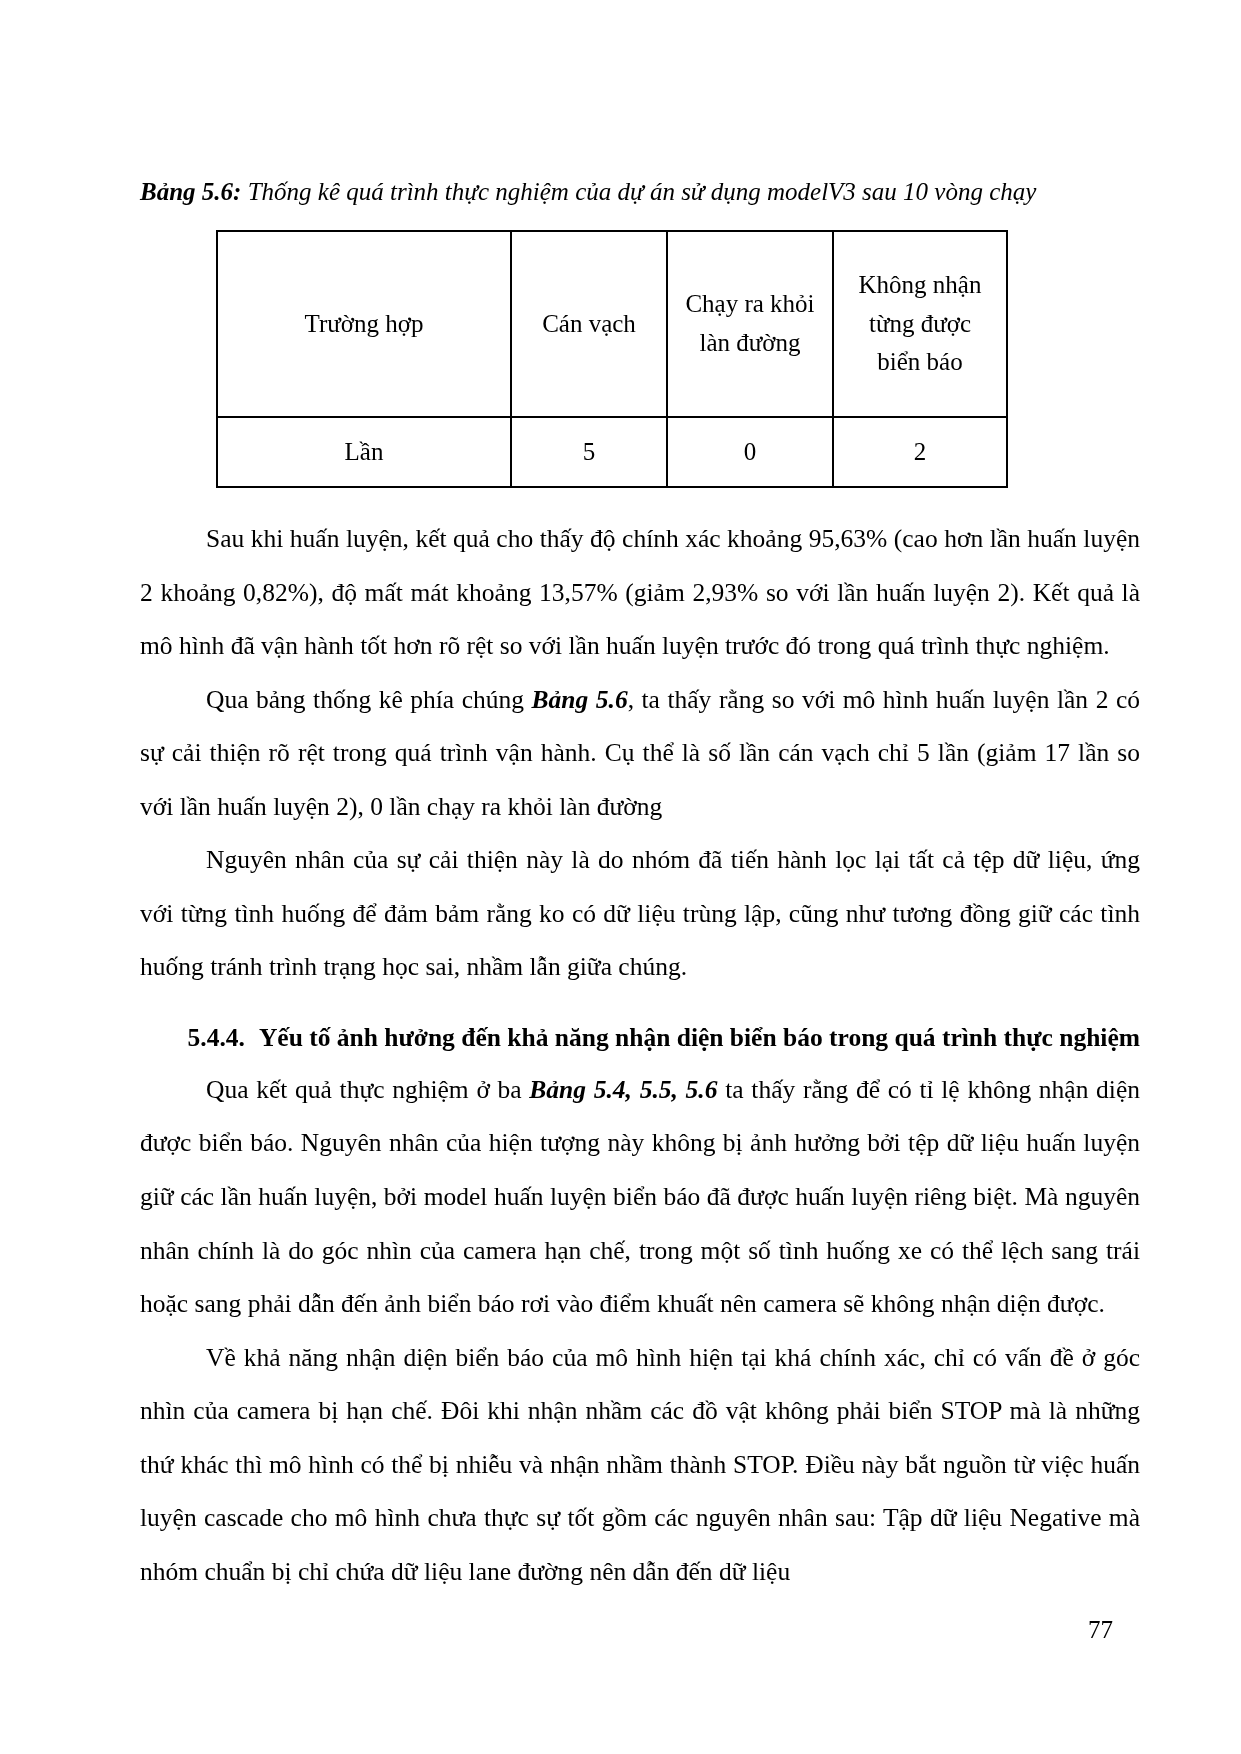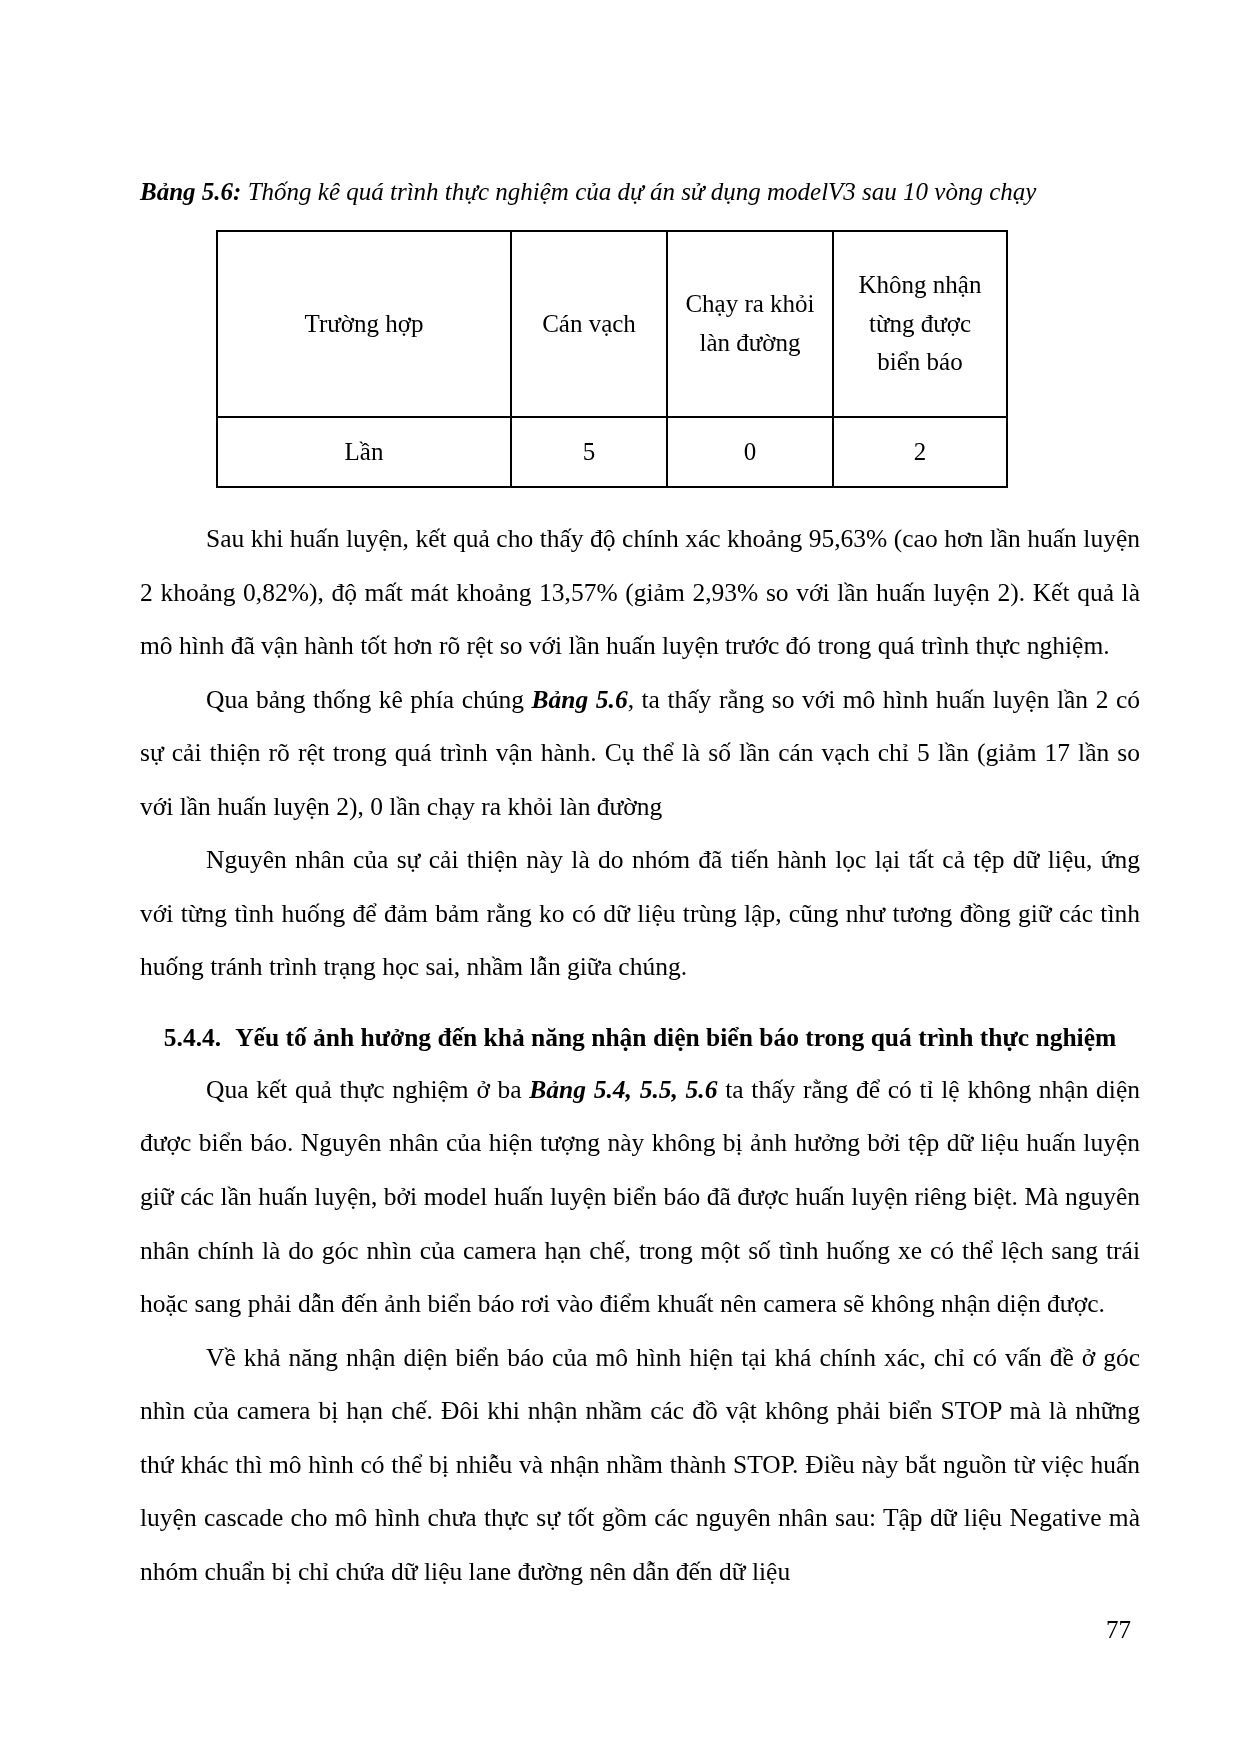--- a/index.html
+++ b/index.html
@@ -81,29 +81,29 @@
   }
   p.body.first { margin-top: 24px; }
   .b { font-weight: bold; font-style: italic; }
 
   
   h3.section-heading {
     font-size: 25.5px;
     font-weight: bold;
     line-height: 2.0;
     margin: 18px 0 0 0;
-    text-align: center;
+    text-align: right;
     text-indent: 0;
   }
   h3.section-heading .num { margin-right: 14px; }
 
   
   .page-number {
     position: absolute;
-    right: 110px;
+    right: 128px;
     bottom: 110px;
     font-size: 25px;
   }
 </style>
 </head>
 <body>
 
 <div class="page">
   <div class="content">
 

